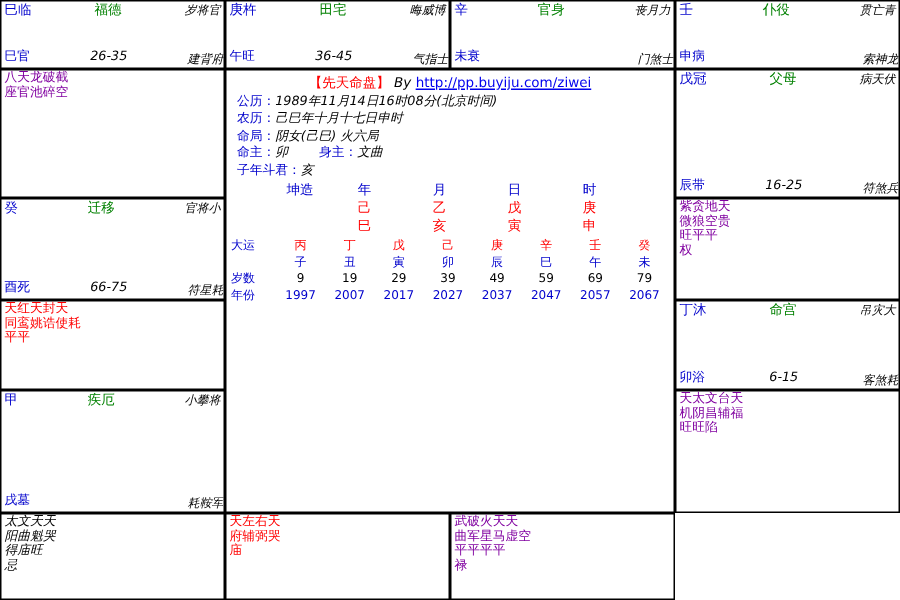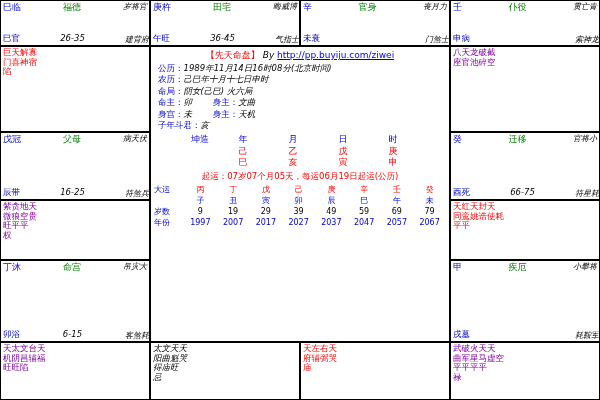--- a/index.html
+++ b/index.html
@@ -135,25 +135,20 @@
       <span class="green palace">仆役</span>
       <span class="black tiny">贯亡青</span>
     </div>
     <div class="bot">
       <span class="blue">申病</span>
       <span class="black age"></span>
       <span class="black tiny">索神龙</span>
     </div>
   </div>
 
-  <div class="cell">
-    <div class="stars red">巨天解寡
-门喜神宿
-陷</div>
-  </div>
 
   <div class="center">
     <div class="c-title">
       <span class="red">【先天命盘】</span>
       <span class="black">By</span>
       <span class="lnk">http://pp.buyiju.com/ziwei</span>
     </div>
 
     <div class="c-rows">
       <div>
@@ -163,24 +158,20 @@
         <span class="lab">农历：</span><span class="black">己巳年十月十七日申时</span>
       </div>
       <div>
         <span class="lab">命局：</span><span class="black">阴女(己巳)  火六局</span>
       </div>
       <div>
         <span class="lab">命主：</span><span class="black">卯</span>
         <span class="lab" style="margin-left:18px">身主：</span><span class="black">文曲</span>
       </div>
       <div>
-        <span class="lab">身宫：</span><span class="black">未</span>
-        <span class="lab" style="margin-left:18px">身主：</span><span class="black">天机</span>
-      </div>
-      <div>
         <span class="lab">子年斗君：</span><span class="black">亥</span>
       </div>
     </div>
 
     <div class="c-pillars">
       <div class="kunzao">
         <span>坤造</span>
       </div>
       <div class="pcol">
         <div class="h">年</div>
@@ -197,21 +188,20 @@
         <div class="g">戊</div>
         <div class="g">寅</div>
       </div>
       <div class="pcol">
         <div class="h">时</div>
         <div class="g">庚</div>
         <div class="g">申</div>
       </div>
     </div>
 
-    <div class="c-qiyun">起运：07岁07个月05天，每运06月19日起运(公历)</div>
 
     <table class="dayun-tbl">
       <tbody>
           <tr>
         <td class="dy-label">大运</td>
         <td class="dy-gan">丙</td>
         <td class="dy-gan">丁</td>
         <td class="dy-gan">戊</td>
         <td class="dy-gan">己</td>
         <td class="dy-gan">庚</td>

